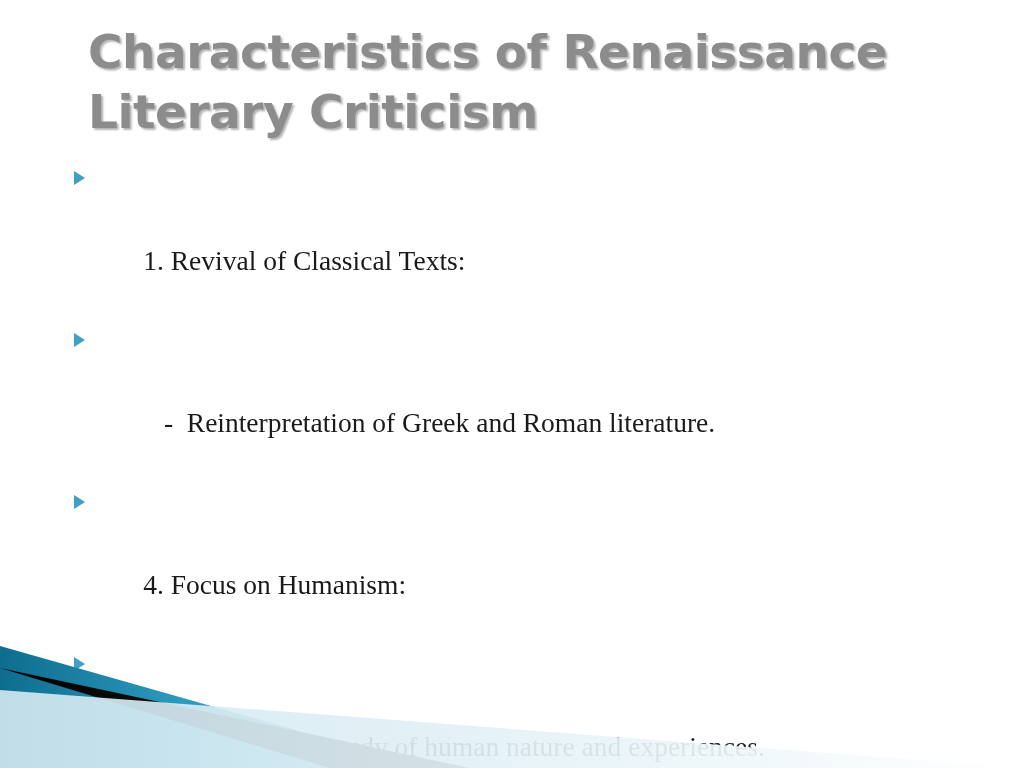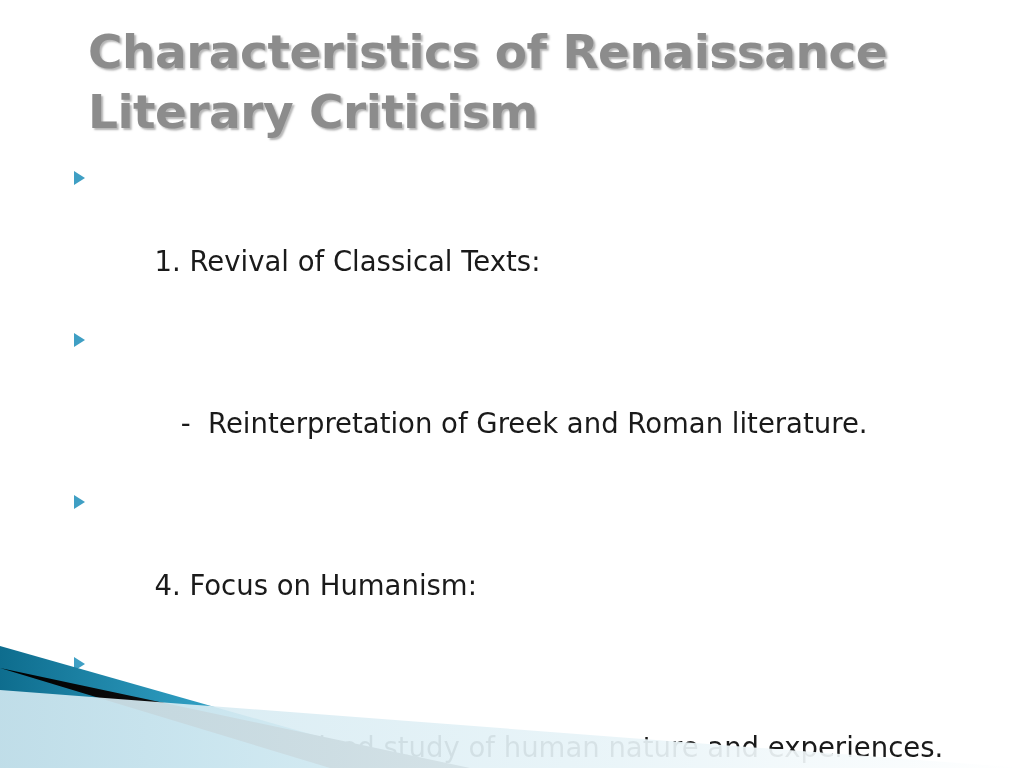--- a/index.html
+++ b/index.html
@@ -43,20 +43,21 @@
     padding: 0;
     color: #1a1a1a;
     font-size: 27.5px;
     line-height: 1.465;
   }
   .body-list li {
     position: relative;
     padding-left: 46px;
     margin: 0 0 1px 0;
     white-space: pre-wrap;
+    font-family: Liberation Serif, serif;
   }
   .bullet {
     position: absolute;
     left: 18px;
     top: 11px;
     width: 0;
     height: 0;
     border-top: 7px solid transparent;
     border-bottom: 7px solid transparent;
     border-left: 11px solid #3f9fc4;

